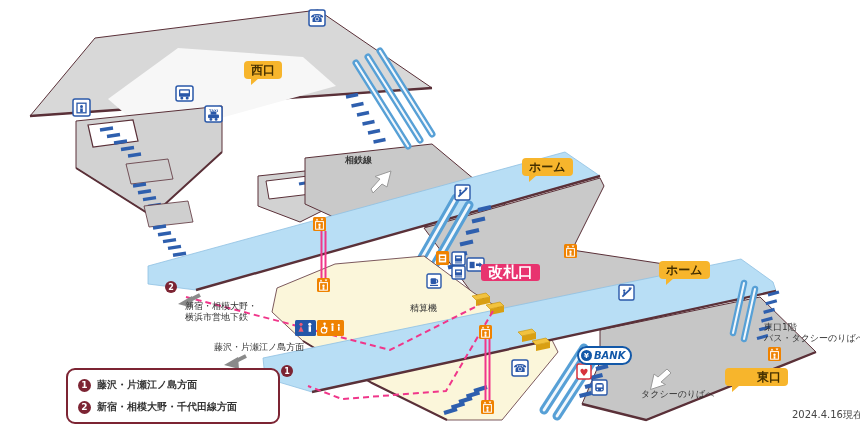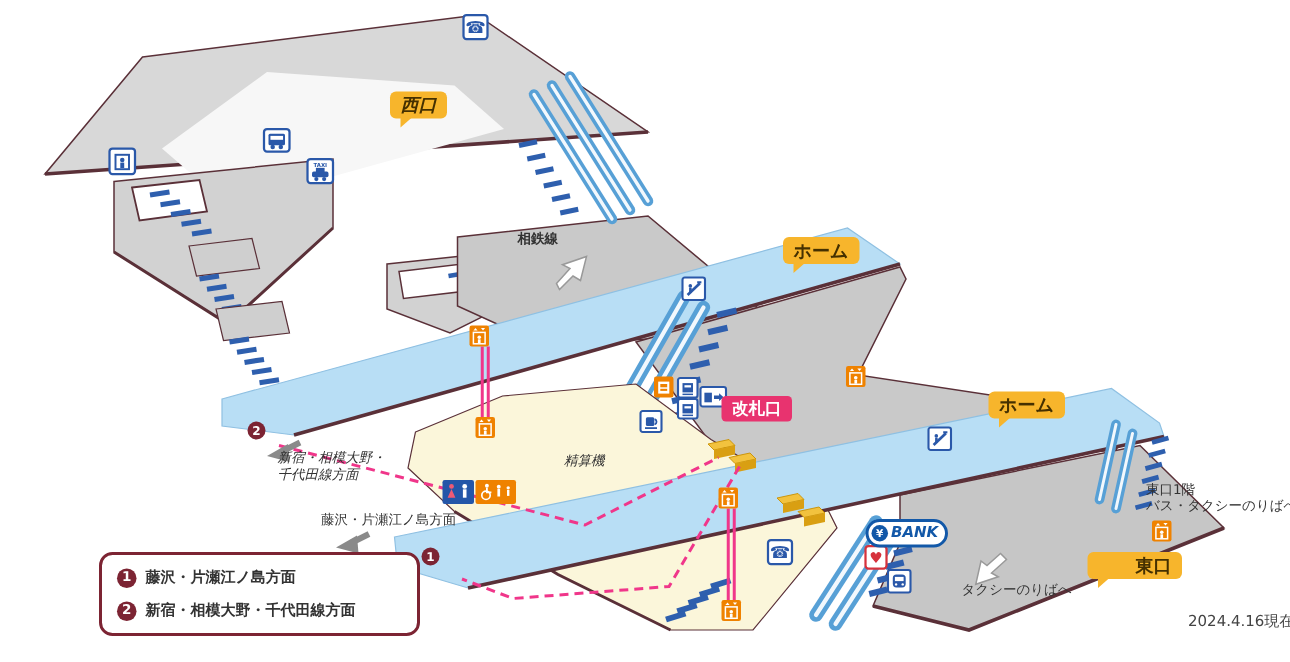--- a/index.html
+++ b/index.html
@@ -5,21 +5,21 @@
   html,body{margin:0;padding:0;background:#fff;}
   #stage{position:relative;width:860px;height:441px;background:#ffffff;overflow:hidden;
          font-family:"DejaVu Sans","Liberation Sans",sans-serif;}
   #mapsvg{position:absolute;left:0;top:0;}
   .lbl{position:absolute;font-size:9px;line-height:10.5px;color:#333;white-space:nowrap;font-weight:bold;}
   .lbl.light{font-weight:normal;}
   .badge{position:absolute;background:#f7b52c;color:#453000;font-weight:bold;font-size:12px;
          line-height:14px;padding:2px 7px;border-radius:4px;white-space:nowrap;z-index:6;}
   .badge::after{content:"";position:absolute;left:7px;bottom:-6px;width:0;height:0;
          border-top:7px solid #f7b52c;border-right:8px solid transparent;}
-  .badge.pink{background:#e8336f;color:#fff;font-size:11px;line-height:13px;border-radius:3px;}
+  .badge.pink{background:#e8336f;color:#fff;font-size:15px;line-height:13px;border-radius:3px;}
   .badge.pink::after{display:none;}
   .num{position:absolute;width:12px;height:12px;border-radius:50%;background:#7c2433;color:#fff;
        font-size:8px;font-weight:bold;display:flex;align-items:center;justify-content:center;z-index:7;}
   .legend{position:absolute;left:66px;top:368px;width:190px;border:2px solid #7c2433;border-radius:9px;
           background:#fff;padding:8px 10px;display:flex;flex-direction:column;gap:8px;z-index:8;}
   .legend .row{display:flex;align-items:center;gap:6px;font-size:10px;font-weight:bold;color:#333;white-space:nowrap;}
   .legend .cnum{width:13px;height:13px;border-radius:50%;background:#7c2433;color:#fff;font-size:9px;
           font-weight:bold;display:flex;align-items:center;justify-content:center;flex:0 0 auto;}
   .bank{position:absolute;left:577px;top:346px;height:15px;background:#fff;border:2px solid #1258a8;
         border-radius:10px;display:flex;align-items:center;gap:2px;padding:0 5px 0 2px;
@@ -395,39 +395,39 @@
   </g>
   <g transform="translate(592,380)">
     <rect width="15" height="15" rx="1.5" fill="#fff" stroke="#2a58a9" stroke-width="1.4"></rect>
     <rect x="3.2" y="3" width="8.6" height="8.6" rx="2.4" fill="#2a58a9"></rect>
     <rect x="4.6" y="4.6" width="5.8" height="2.8" fill="#fff"></rect>
     <circle cx="5.4" cy="9.6" r="0.8" fill="#fff"></circle>
         <circle cx="9.8" cy="9.6" r="0.8" fill="#fff"></circle>
   </g>
 </svg>
 
-<div class="badge" style="left:260px;top:61px;font-style:italic;">西口</div>
+<div class="badge" style="left:244px;top:61px;">西口</div>
 <div class="badge" style="left:522px;top:158px;">ホーム</div>
 <div class="badge" style="left:659px;top:261px;">ホーム</div>
 <div class="badge" style="left:725px;top:368px;padding-left:32px;">東口</div>
 <div class="badge pink" style="left:481px;top:264px;">改札口</div>
 
 <div class="lbl" style="left:345px;top:155px;text-align:center;">相鉄線</div>
-<div class="lbl light" style="left:376px;top:303px;font-style:italic;">精算機</div>
+<div class="lbl light" style="left:410px;top:303px;">精算機</div>
 
 <div class="lbl light two-line" style="left:764px;top:322px;">
   <div>東口1階</div>
   <div>バス・タクシーのりばへ</div>
 </div>
 
 <div class="lbl light" style="left:641px;top:389px;">タクシーのりばへ</div>
 
-<div class="lbl light two-line" style="left:185px;top:301px;font-style:italic;">
+<div class="lbl light two-line" style="left:185px;top:301px;">
   <div>新宿・相模大野・</div>
-  <div>千代田線方面</div>
+  <div>横浜市営地下鉄</div>
 </div>
 <div class="lbl light" style="left:214px;top:342px;">藤沢・片瀬江ノ島方面</div>
 
 <div class="num" style="left:165px;top:281px;">2</div>
 <div class="num" style="left:281px;top:365px;">1</div>
 
 <div class="legend">
   <div class="row">
     <span class="cnum">1</span>
     <span>藤沢・片瀬江ノ島方面</span>

